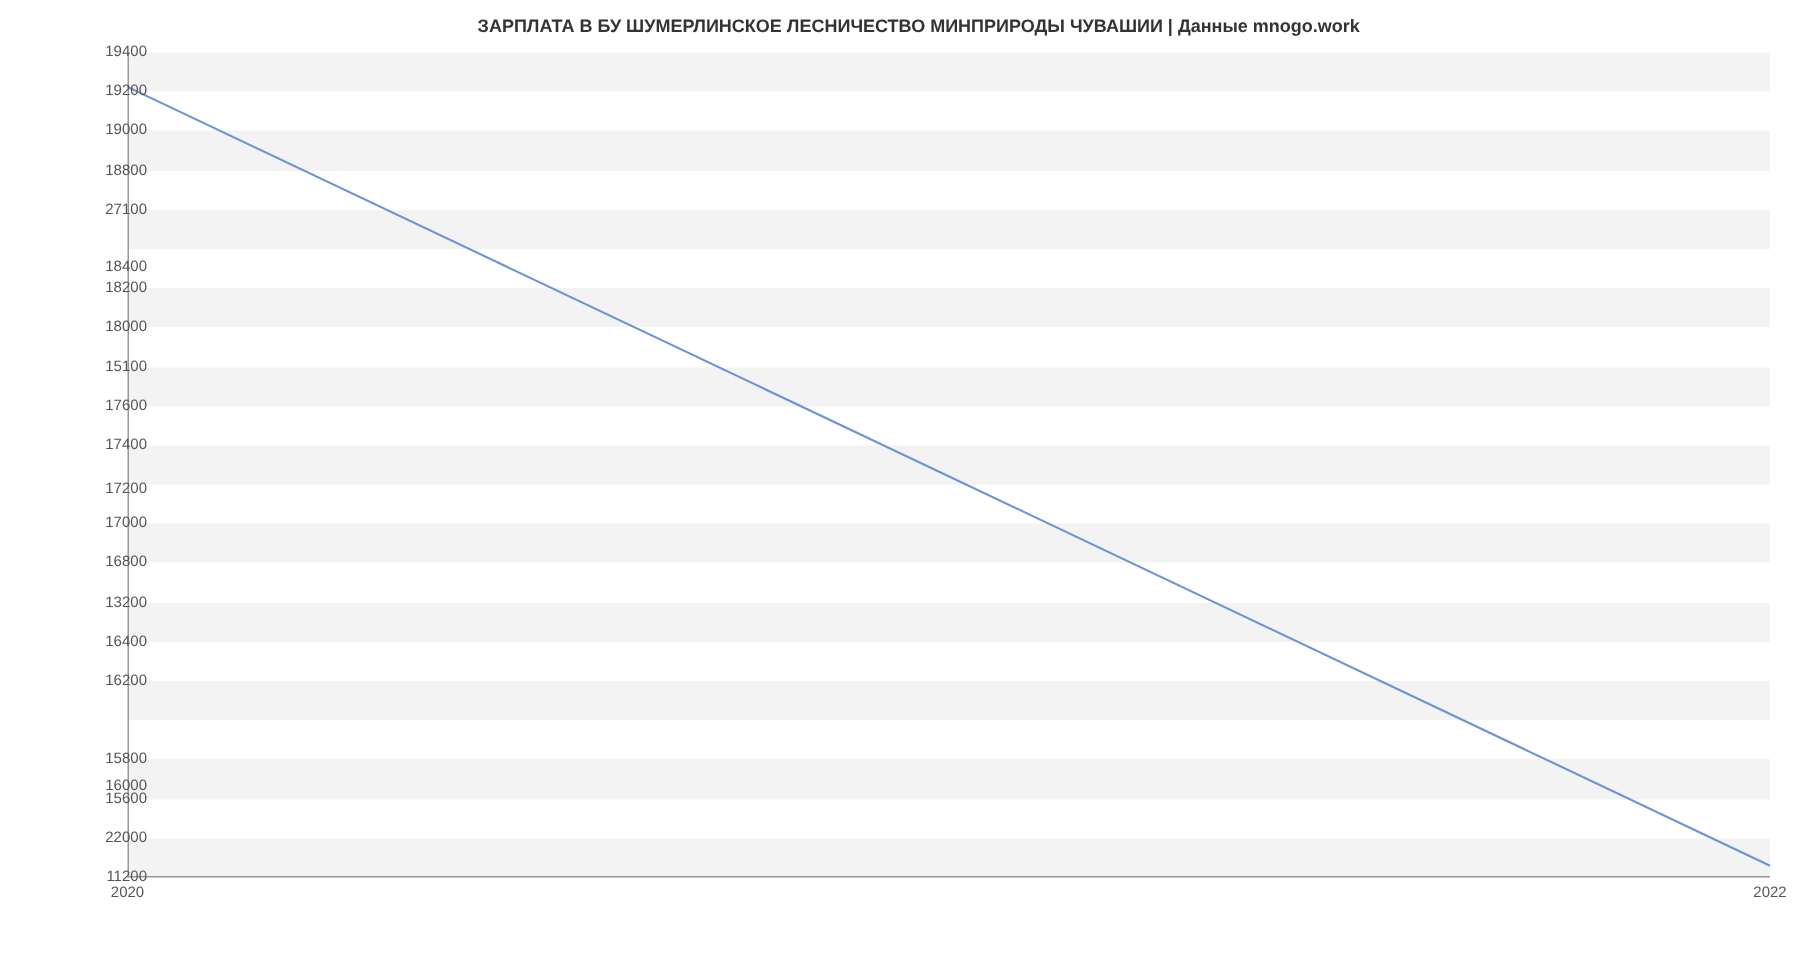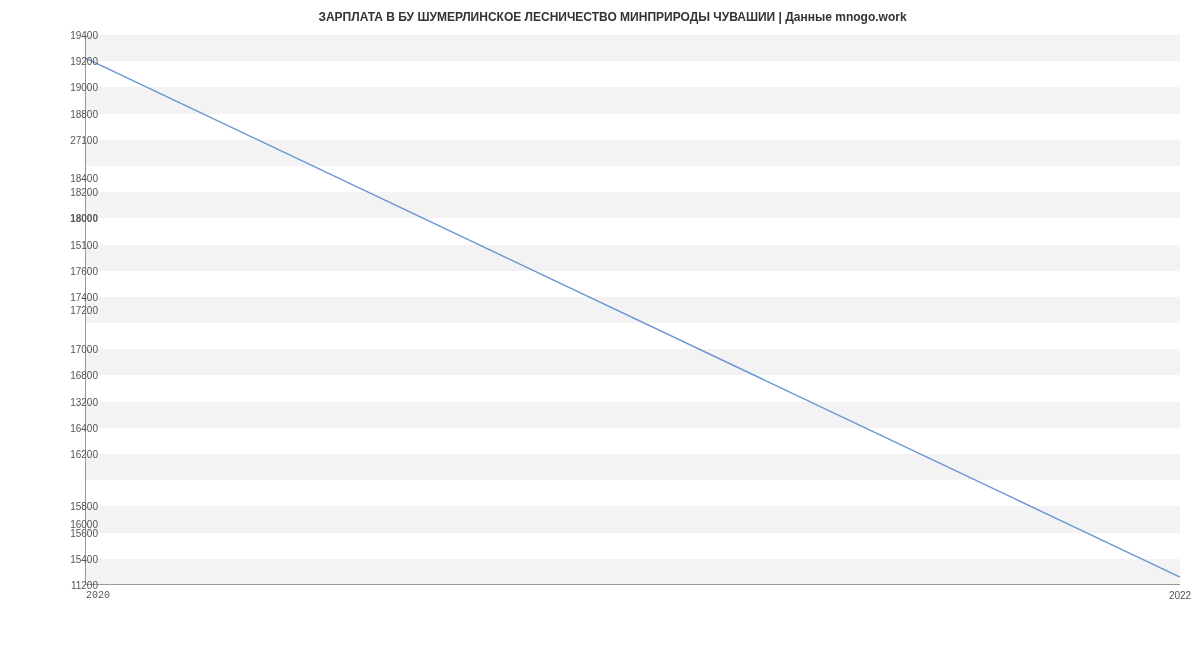--- a/index.html
+++ b/index.html
@@ -84,35 +84,35 @@
     <div class="hgrid-band" style="top: 419.048px; height: 26.1905px;"></div>
     <div class="hgrid-band" style="top: 471.429px; height: 26.1905px;"></div>
     <div class="hgrid-band" style="top: 523.81px; height: 26.1905px;"></div>
   <div class="plot-rect"></div>
   <svg class="line-layer" preserveAspectRatio="none" viewBox="0 0 1095 550">
     <polyline class="series-line" points="0,22.91666666666663 1095,542.1428571428571"></polyline>
   </svg>
 </div>
 
 <div class="ytick" style="top: 585px;">11200</div>
-<div class="ytick" style="top: 558.81px;">15400</div>
+<div class="ytick" style="top: 558.81px;">22000</div>
 <div class="ytick" style="top: 532.619px;">15600</div>
 <div class="ytick" style="top: 506.429px;">15800</div>
 <div class="ytick" style="top: 480.238px; margin-top: 44px;">16000</div>
 <div class="ytick" style="top: 454.048px;">16200</div>
 <div class="ytick" style="top: 427.857px;">16400</div>
 <div class="ytick" style="top: 401.667px;">13200</div>
 <div class="ytick" style="top: 375.476px;">16800</div>
 <div class="ytick" style="top: 349.286px;">17000</div>
-<div class="ytick" style="top: 310px;">17200</div>
+<div class="ytick" style="top: 326px;">17200</div>
 <div class="ytick" style="top: 296.905px;">17400</div>
 <div class="ytick" style="top: 270.714px;">17600</div>
 <div class="ytick" style="top: 244.524px;">15100</div>
-<div class="ytick" style="top: 218.333px; font-weight: bold;">18000</div>
+<div class="ytick" style="top: 218.333px;">18000</div>
 <div class="ytick" style="top: 192.143px;">18200</div>
 <div class="ytick" style="top: 165.952px; margin-top: 12px;">18400</div>
 <div class="ytick" style="top: 139.762px;">27100</div>
 <div class="ytick" style="top: 113.571px;">18800</div>
 <div class="ytick" style="top: 87.381px;">19000</div>
 <div class="ytick" style="top: 61.1905px;">19200</div>
 <div class="ytick" style="top: 35px;">19400</div>
-<div class="xtick" style="left: 98px; font-family: Liberation Mono, monospace;">2020</div>
+<div class="xtick" style="left: 85px;">2020</div>
 <div class="xtick" style="left: 1180px;">2022</div>
 
 </body></html>

